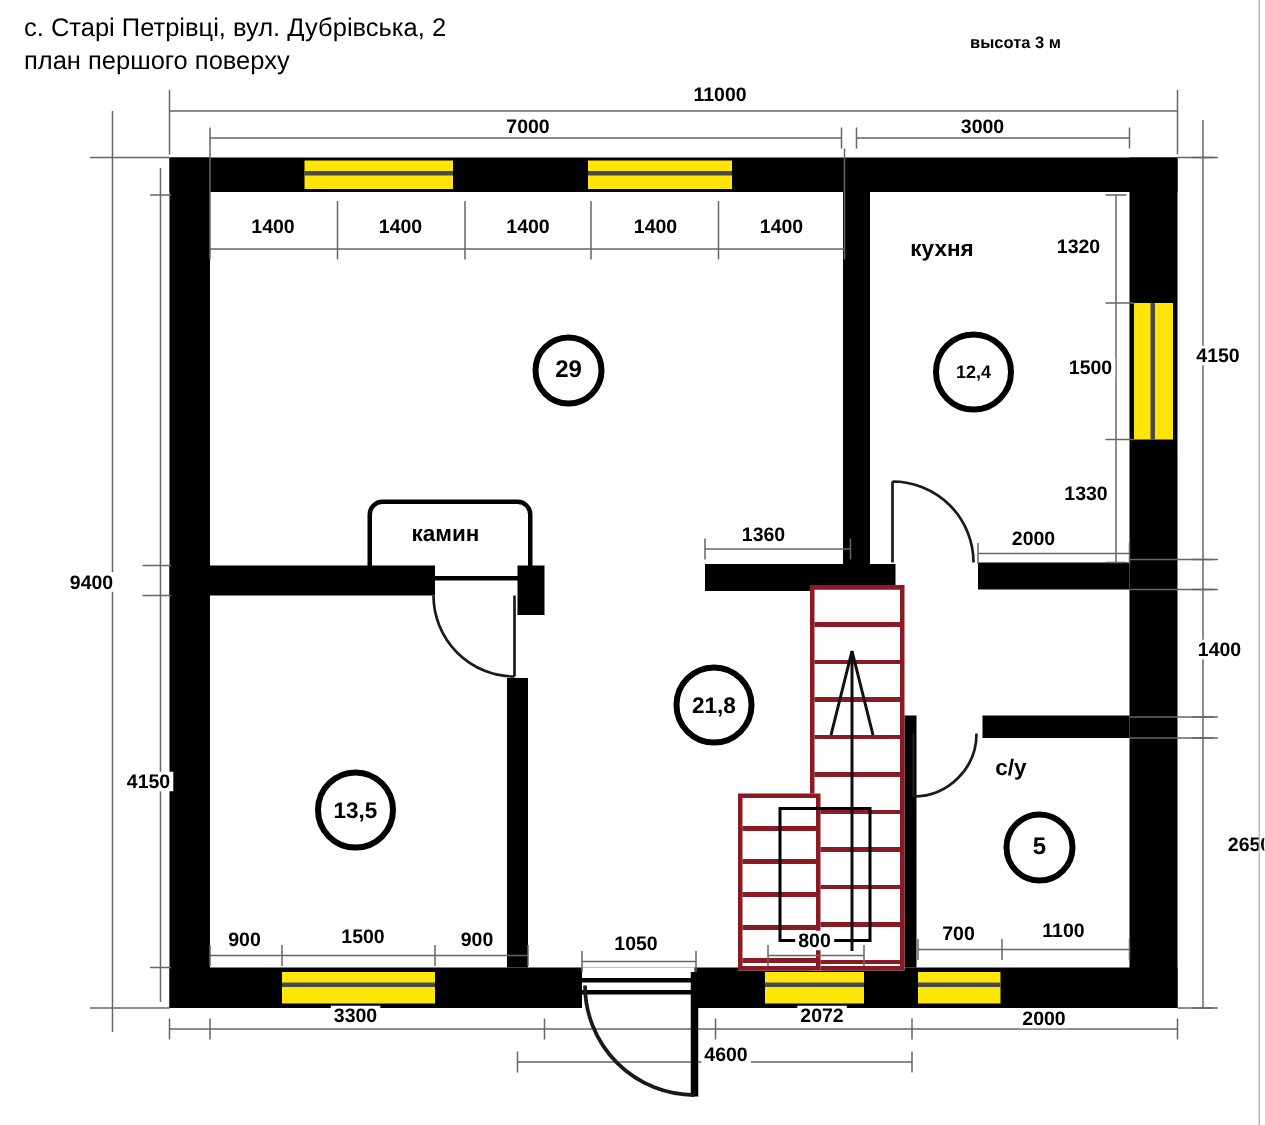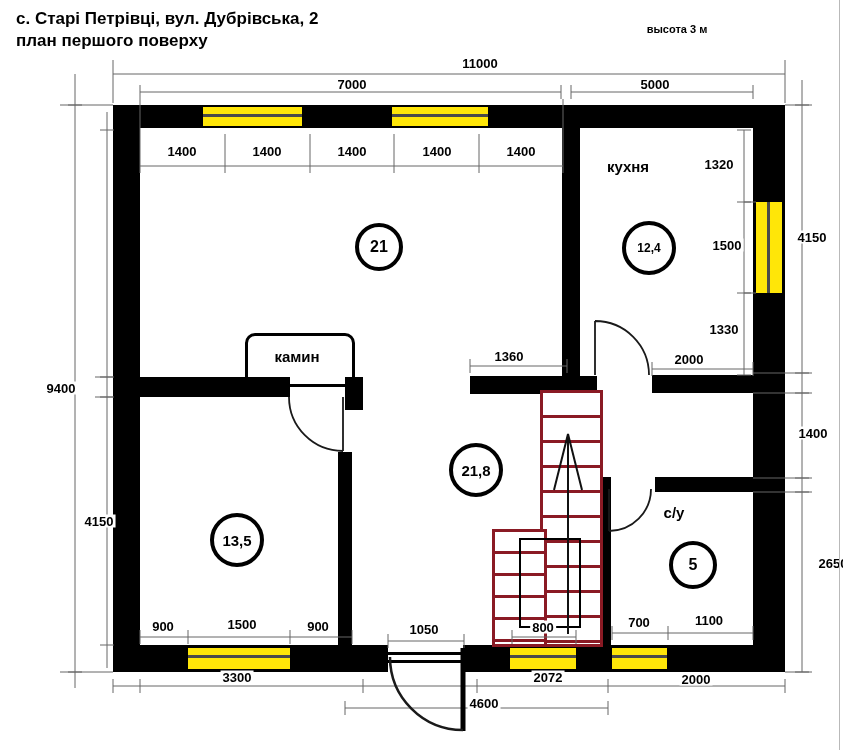--- a/index.html
+++ b/index.html
@@ -11,21 +11,21 @@
   .win.h i{left:0;right:0;top:7px;height:3px;}
   .win.v i{top:0;bottom:0;left:11px;width:3px;}
   .opening{position:absolute;background:#fff;}
   .thresh{position:absolute;background:#000;height:3px;}
   .dim{position:absolute;font-weight:bold;font-size:13px;white-space:nowrap;
        transform:translate(-50%,-50%);background:#fff;padding:0 2px;line-height:1;}
   .roomlabel{position:absolute;font-weight:bold;font-size:15px;white-space:nowrap;
        transform:translate(-50%,-50%);line-height:1;}
   .circle{position:absolute;border:4px solid #000;border-radius:50%;background:#fff;
        display:flex;align-items:center;justify-content:center;font-weight:bold;font-size:16px;}
-  .title{position:absolute;left:16px;top:8px;font-weight:bold;font-size:17px;line-height:1.3;}
+  .title{position:absolute;left:16px;top:8px;font-weight:normal;font-size:17px;line-height:1.3;}
   .hnote{position:absolute;font-weight:bold;font-size:11px;transform:translate(-50%,-50%);}
   .fireplace{position:absolute;left:245px;top:333px;width:104px;height:48px;background:#fff;
        border:3px solid #000;border-radius:10px;}
   .stair{position:absolute;border:3px solid #8a1a24;background-color:#fff;}
   .stair.main{left:540px;top:390px;width:57px;height:251px;
        background-image:repeating-linear-gradient(180deg,#fff 0px,#fff 22px,#8a1a24 22px,#8a1a24 25px);}
   .stair.lower{left:492px;top:529px;width:49px;height:112px;
        background-image:repeating-linear-gradient(180deg,#fff 0px,#fff 19px,#8a1a24 19px,#8a1a24 22px);}
   .pathrect{position:absolute;left:519px;top:538px;width:58px;height:86px;border:2px solid #000;background:transparent;}
   .edge{position:absolute;left:839px;top:0;width:1px;height:750px;background:#b9b9b9;}
@@ -128,21 +128,21 @@
       <path d="M390 657 A73 73 0 0 0 463 730" stroke="#1a1a1a" stroke-width="2.5" fill="none"></path>
     </g>
     <g stroke="#111" stroke-width="2" fill="none">
       <path d="M568 634 V434"></path>
       <path d="M554 490 L568 434 L582 490"></path>
     </g>
   </svg>
 
   <span class="dim" style="left:480px;top:63px">11000</span>
   <span class="dim" style="left:352px;top:84px">7000</span>
-  <span class="dim" style="left:655px;top:84px">5000</span>
+  <span class="dim" style="left:655px;top:84px">3000</span>
   <span class="dim" style="left:182px;top:151px">1400</span>
   <span class="dim" style="left:267px;top:151px">1400</span>
   <span class="dim" style="left:352px;top:151px">1400</span>
   <span class="dim" style="left:437px;top:151px">1400</span>
   <span class="dim" style="left:521px;top:151px">1400</span>
   <span class="dim" style="left:61px;top:388px">9400</span>
   <span class="dim" style="left:99px;top:521px">4150</span>
   <span class="dim" style="left:812px;top:237px">4150</span>
   <span class="dim" style="left:813px;top:433px">1400</span>
   <span class="dim" style="left:833px;top:563px">2650</span>
@@ -161,21 +161,21 @@
   <span class="dim" style="left:237px;top:677px">3300</span>
   <span class="dim" style="left:548px;top:677px">2072</span>
   <span class="dim" style="left:696px;top:679px">2000</span>
   <span class="dim" style="left:484px;top:703px">4600</span>
 
   <span class="roomlabel" style="left:628px;top:166px">кухня</span>
   <span class="roomlabel" style="left:297px;top:356px">камин</span>
   <span class="roomlabel" style="left:674px;top:512px">с/у</span>
 
   <div class="circle" style="left:355px;top:223px;width:40px;height:40px">
-      <span>21</span>
+      <span>29</span>
     </div>
   <div class="circle" style="left:622px;top:221px;width:46px;height:46px;font-size:12px">
       <span>12,4</span>
     </div>
   <div class="circle" style="left:449px;top:443px;width:46px;height:46px;font-size:15px">
       <span>21,8</span>
     </div>
   <div class="circle" style="left:210px;top:513px;width:46px;height:46px;font-size:15px">
       <span>13,5</span>
     </div>

